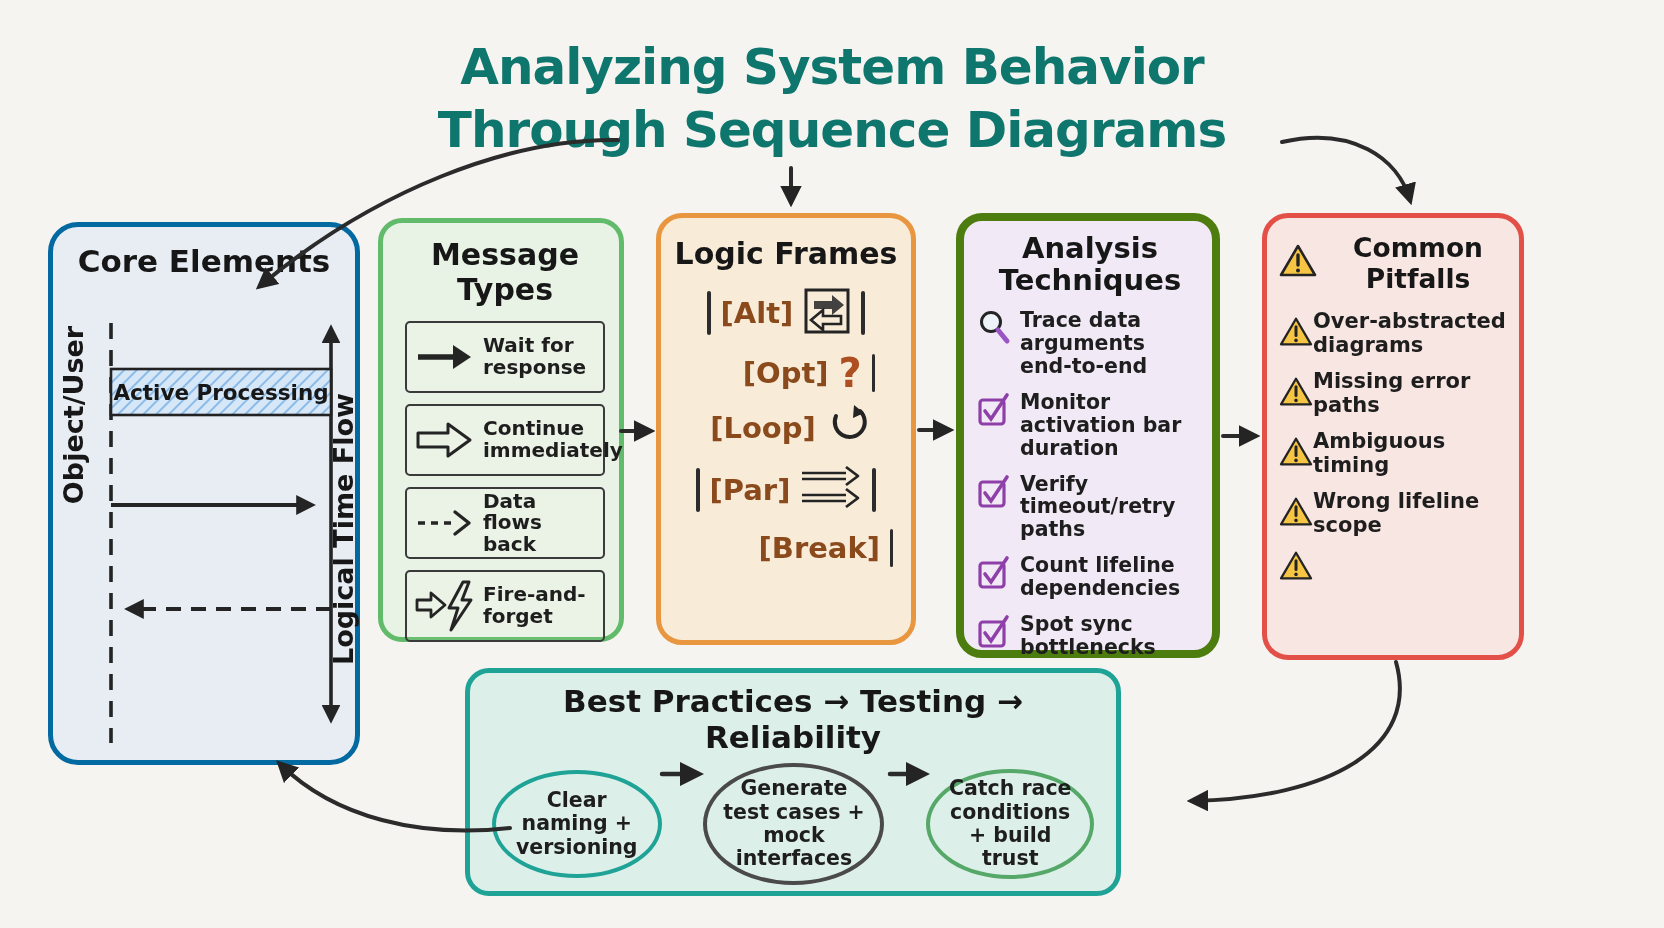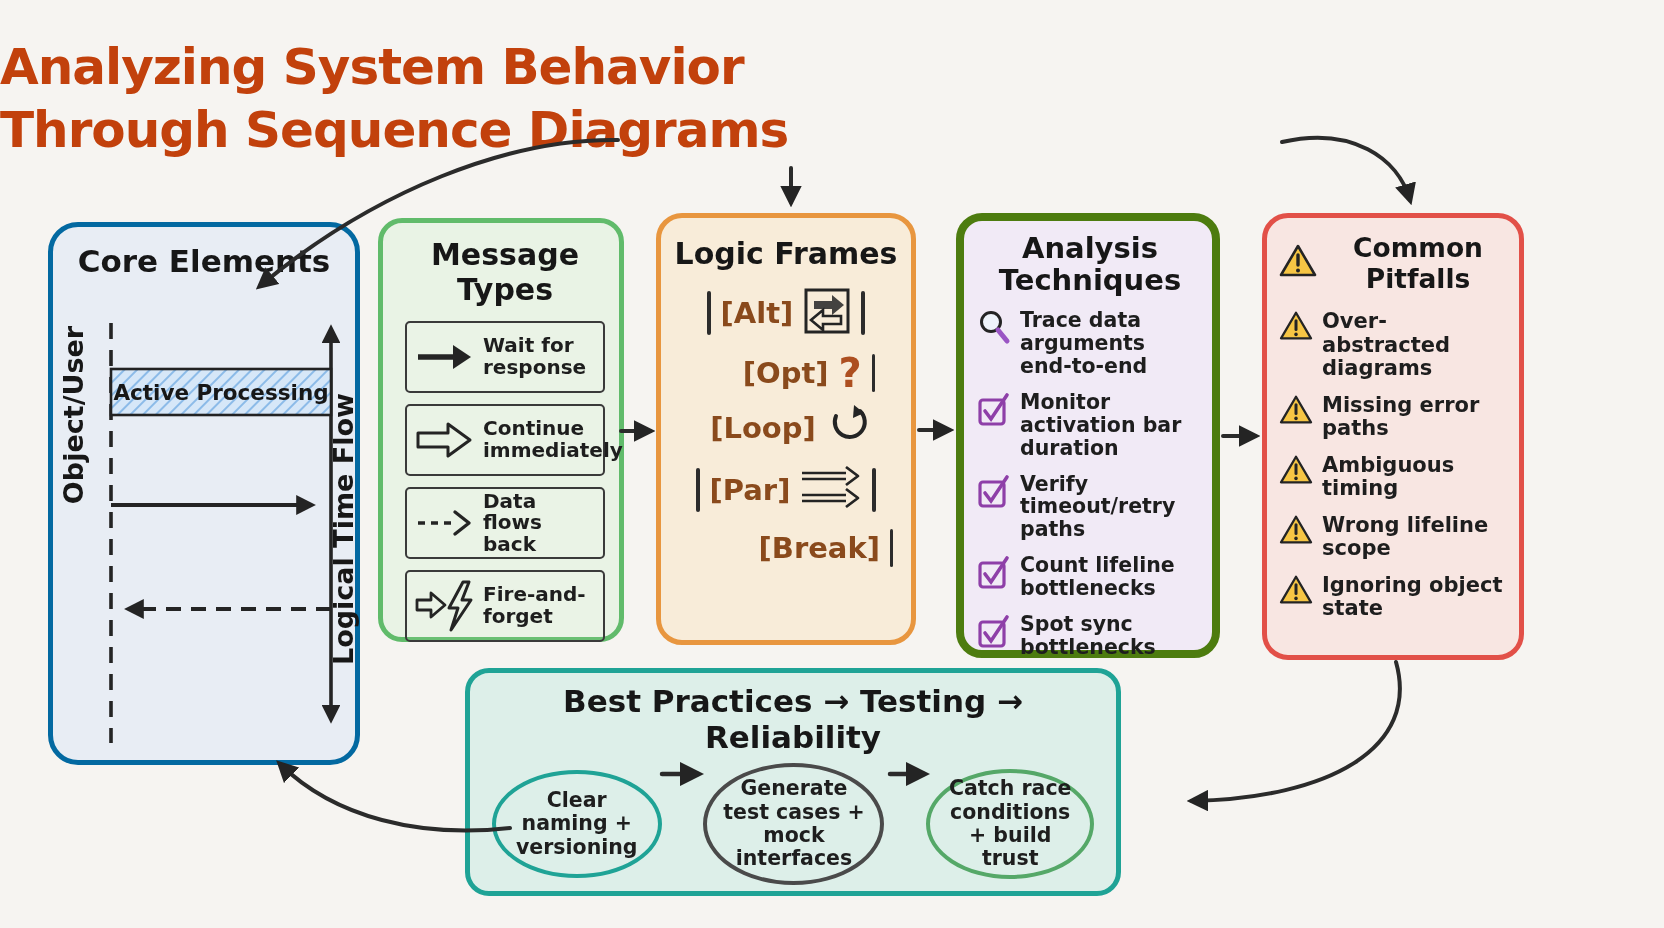--- a/index.html
+++ b/index.html
@@ -8,22 +8,22 @@
     font-family:"DejaVu Sans", sans-serif;
     background:#f6f4f1;
     color:#1e1e1e;
     position:relative;
   }
   .stage { position:absolute; inset:0; }
 
   
   .main-title {
     position:absolute; top:36px; left:0; width:100%;
-    font-weight:700; font-size:50px; line-height:1.26;
-    letter-spacing:-1px; color:#c2410c;
+    text-align:center; font-weight:700; font-size:50px; line-height:1.26;
+    letter-spacing:-1px; color:#0f766e;
   }
 
   
   .panel { position:absolute; border-style:solid; }
   .panel-title { font-weight:700; text-align:center; color:#171717; }
 
   
   #core-panel {
     left:48px; top:222px; width:312px; height:543px;
     background:#e8edf4; border:5px solid #0369a1; border-radius:30px;
@@ -77,21 +77,21 @@
   
   #pitfalls-panel {
     left:1262px; top:213px; width:262px; height:447px;
     background:#f8e6e2; border:5px solid #e25048; border-radius:26px;
     padding:14px 8px 24px 12px;
   }
   #pitfalls-panel .title-row {
     display:flex; align-items:center; justify-content:center; gap:8px; margin-bottom:16px;
   }
   #pitfalls-panel .panel-title { font-size:26.5px; }
-  .pf-item { display:flex; gap:9px; margin-bottom:13px; align-items:flex-start; }
+  .pf-item { display:flex; margin-bottom:13px; align-items:center; }
   .pf-icon { flex:0 0 34px; padding-top:1px; }
   .pf-label { font-weight:700; font-size:21px; line-height:1.12; }
 
   
   #best-panel {
     left:465px; top:668px; width:656px; height:228px;
     background:#ddefe9; border:5px solid #1fa396; border-radius:24px;
     padding:10px 14px;
   }
   #best-panel .panel-title { font-size:31px; margin-bottom:8px; }
@@ -279,21 +279,21 @@
       <span class="an-label">Verify timeout/retry paths</span>
     </div>
 
     <div class="an-item">
       <span class="an-icon">
         <svg width="32" height="34" viewBox="0 0 32 34">
           <rect x="2" y="8" width="24" height="24" rx="3" fill="none" stroke="#8e3fa8" stroke-width="3.2"></rect>
           <path d="M7,19 L13,27 L29,3" fill="none" stroke="#8e3fa8" stroke-width="3.6" stroke-linecap="round"></path>
         </svg>
       </span>
-      <span class="an-label">Count lifeline bottlenecks</span>
+      <span class="an-label">Count lifeline dependencies</span>
     </div>
 
     <div class="an-item">
       <span class="an-icon">
         <svg width="32" height="34" viewBox="0 0 32 34">
           <rect x="2" y="8" width="24" height="24" rx="3" fill="none" stroke="#8e3fa8" stroke-width="3.2"></rect>
           <path d="M7,19 L13,27 L29,3" fill="none" stroke="#8e3fa8" stroke-width="3.6" stroke-linecap="round"></path>
         </svg>
       </span>
       <span class="an-label">Spot sync bottlenecks</span>
@@ -357,21 +357,20 @@
     </div>
 
     <div class="pf-item">
       <span class="pf-icon">
         <svg width="34" height="30" viewBox="0 0 38 34">
             <path d="M19,2 L36,31 H2 z" fill="#f6c544" stroke="#242424" stroke-width="2.6" stroke-linejoin="round"></path>
             <line x1="19" y1="11" x2="19" y2="21" stroke="#242424" stroke-width="3.4" stroke-linecap="round"></line>
             <circle cx="19" cy="26.5" r="2" fill="#242424"></circle>
           </svg>
       </span>
-      <span class="pf-label">Ignoring object state</span>
     </div>
   </div>
 
   <div class="panel" id="best-panel">
     <div class="panel-title">Best Practices → Testing → Reliability</div>
     <div class="ovals">
       <div class="oval oval-1">
         <span>Clear naming + versioning</span>
       </div>
       <div class="oval-gap"></div>

